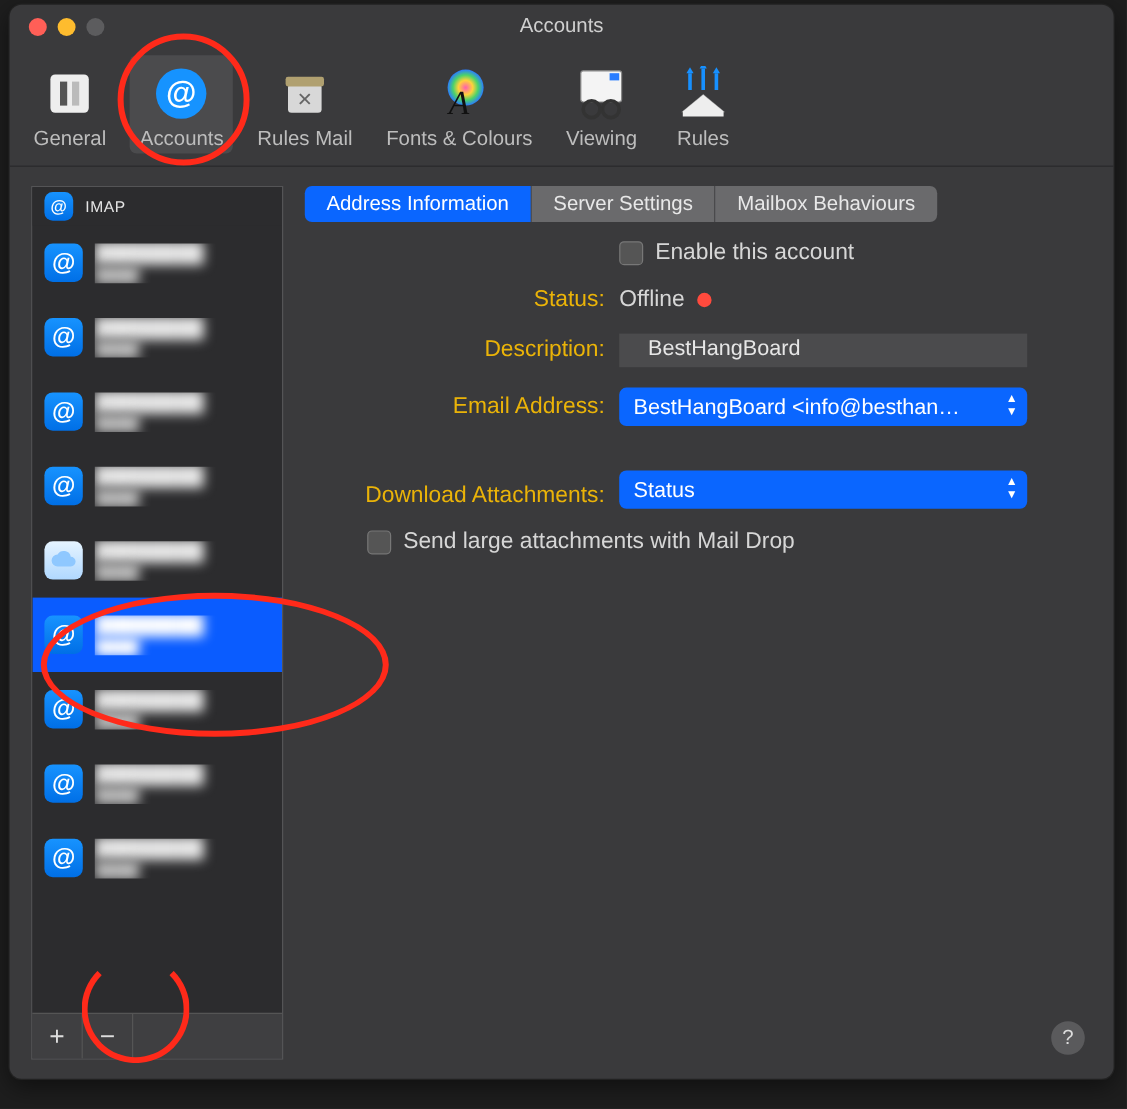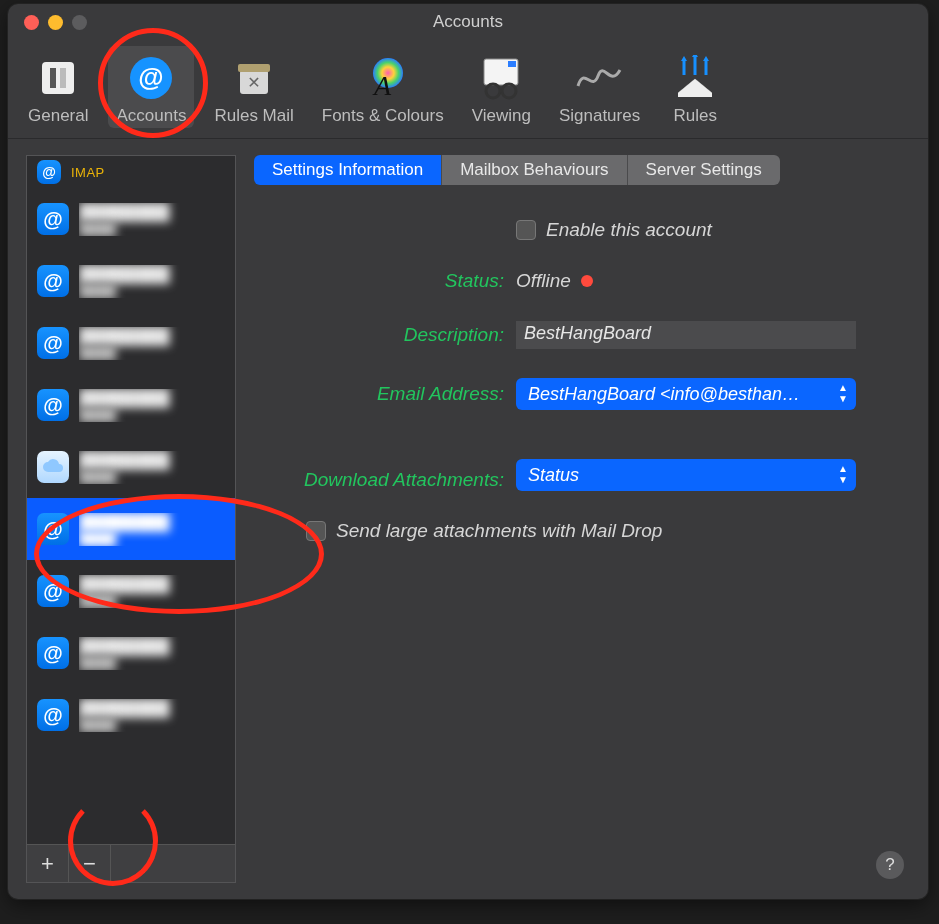--- a/index.html
+++ b/index.html
@@ -45,38 +45,38 @@
   .acct{ display:flex; align-items:center; gap:10px; padding:8px 10px; min-height:62px; border-bottom:0; cursor:pointer;}
   .acct.selected{ background:#0a5cff; }
   .acct .aicon{ width:32px; height:32px; border-radius:7px; background:linear-gradient(#1793ff,#006fe6); display:flex; align-items:center; justify-content:center; font-size:20px; color:#fff; font-weight:600; flex-shrink:0;}
   .acct .aicon.cloud{ background:linear-gradient(#e6f4ff,#b0d8ff); }
   .acct .ainfo{ flex:1; overflow:hidden;}
   .acct .aname{ font-size:16px; color:#e8e8e8; filter:blur(5px); user-select:none;}
   .acct .asub { font-size:13px; color:#bcbcbc; filter:blur(5px); user-select:none;}
   .acct.selected .aname,.acct.selected .asub{color:#fff;}
   .acct.header{ min-height:28px; padding:4px 10px; background:#2c2c2e;}
   .acct.header .aicon{ width:24px;height:24px;font-size:14px;}
-  .acct.header .aname{ color:#eab308; filter:none; letter-spacing:.5px; font-size:13px;}
+  .acct.header .aname{ color:#e5e5e5; filter:none; letter-spacing:.5px; font-size:13px;}
   .sidebar-footer { height:38px; background:#3f3f41; border-top:1px solid #555; display:flex;}
   .sq{ width:42px; height:100%; display:flex; align-items:center; justify-content:center; font-size:22px; color:#ddd; border-right:1px solid #555; cursor:pointer;}
   
   .main { flex:1; display:flex; flex-direction:column;}
   .tabs { display:flex; height:30px; }
   .tab { flex:0 0 auto; padding:0 18px; display:flex; align-items:center; font-size:17px;
          background:#6a6a6c; color:#e8e8e8; border-right:1px solid #4a4a4c; cursor:pointer;}
   .tab:first-child{border-top-left-radius:6px;border-bottom-left-radius:6px;}
   .tab:last-child{border-right:0;border-top-right-radius:6px;border-bottom-right-radius:6px;}
   .tab.active{ background:#0a66ff; color:#fff;}
-  .form { margin-top:34px; display:flex; flex-direction:column; gap:29px;font-style:italic; }
+  .form { margin-top:15px; display:flex; flex-direction:column; gap:17px; }
   .row { display:flex; align-items:center; gap:12px;}
-  .row .lbl{ width:250px; text-align:right; color:#22c55e; font-size:19px;}
+  .row .lbl{ width:250px; text-align:right; color:#eab308; font-size:19px;}
   .row .val{ flex:1; display:flex; align-items:center; gap:10px; color:#d6d6d6; font-size:19px;}
   .checkbox{ width:20px;height:20px;border-radius:4px;border:1px solid #777;background:#555; flex-shrink:0;}
   .status-dot{ width:12px;height:12px;border-radius:50%;background:#ff4a3d;display:inline-block;}
-  .textfield{ flex:1; max-width:340px; height:28px; background:#4b4b4d; border-radius:0; padding:2px 8px; color:#e6e6e6; font-size:18px;}
+  .textfield{ flex:1; max-width:340px; height:28px; background:#4b4b4d; border-radius:0; padding:2px 24px; color:#e6e6e6; font-size:18px;}
   .popup{ flex:1; max-width:340px; height:32px; background:#0a66ff; border-radius:6px; color:#fff; display:flex; align-items:center; padding:0 30px 0 12px; position:relative; font-size:18px; cursor:pointer;}
   .popup .chev{ position:absolute; right:8px; top:4px; font-size:10px; line-height:11px; color:#fff;}
   .help{ position:absolute; right:24px; bottom:20px; width:28px;height:28px;border-radius:50%;background:#5a5a5c;color:#ddd;display:flex;align-items:center;justify-content:center;font-size:17px;cursor:pointer;}
   
   .annot{position:absolute;border:5px solid #ff2a1a;border-radius:50%;pointer-events:none;}
 </style>
 </head>
 <body>
 
 <div class="window">
@@ -149,28 +149,20 @@
             <rect x="30" y="6" width="8" height="6" fill="#2a7dff"></rect>
             <circle cx="15" cy="36" r="7" fill="none" stroke="#333" stroke-width="3"></circle>
             <circle cx="31" cy="36" r="7" fill="none" stroke="#333" stroke-width="3"></circle>
             <line x1="22" y1="36" x2="24" y2="36" stroke="#333" stroke-width="3"></line>
           </svg>
       </div>
       <div class="tlabel">Viewing</div>
     </div>
 
 
-    <div class="tool">
-      <div class="ticon">
-        <svg width="52" height="44">
-            <path d="M4 30 C10 10,18 36,24 20 S36 32,46 14" stroke="#aaa" stroke-width="3" fill="none"></path>
-          </svg>
-      </div>
-      <div class="tlabel">Signatures</div>
-    </div>
 
     <div class="tool">
       <div class="ticon">
         <svg width="46" height="46">
             <polygon points="6,38 23,24 40,38" fill="#fff" stroke="#888"></polygon>
             <polygon points="6,38 23,24 40,38 40,42 6,42" fill="#eee"></polygon>
             <path d="M12 20 L12 6 M23 20 L23 2 M34 20 L34 6" stroke="#1790ff" stroke-width="3"></path>
             <polygon points="9,6 12,1 15,6" fill="#1790ff"></polygon>
             <polygon points="20,2 23,-3 26,2" fill="#1790ff"></polygon>
             <polygon points="31,6 34,1 37,6" fill="#1790ff"></polygon>
@@ -259,23 +251,23 @@
           </div>
       </div>
       <div class="sidebar-footer">
         <div class="sq">+</div>
         <div class="sq">−</div>
       </div>
     </div>
 
     <div class="main">
       <div class="tabs">
-        <div class="tab active">Settings Information</div>
+        <div class="tab active">Address Information</div>
+        <div class="tab">Server Settings</div>
         <div class="tab">Mailbox Behaviours</div>
-        <div class="tab">Server Settings</div>
       </div>
 
       <div class="form">
         <div class="row">
           <div class="lbl"></div>
           <div class="val">
             <span class="checkbox"></span>
             <span>Enable this account</span>
           </div>
         </div>

